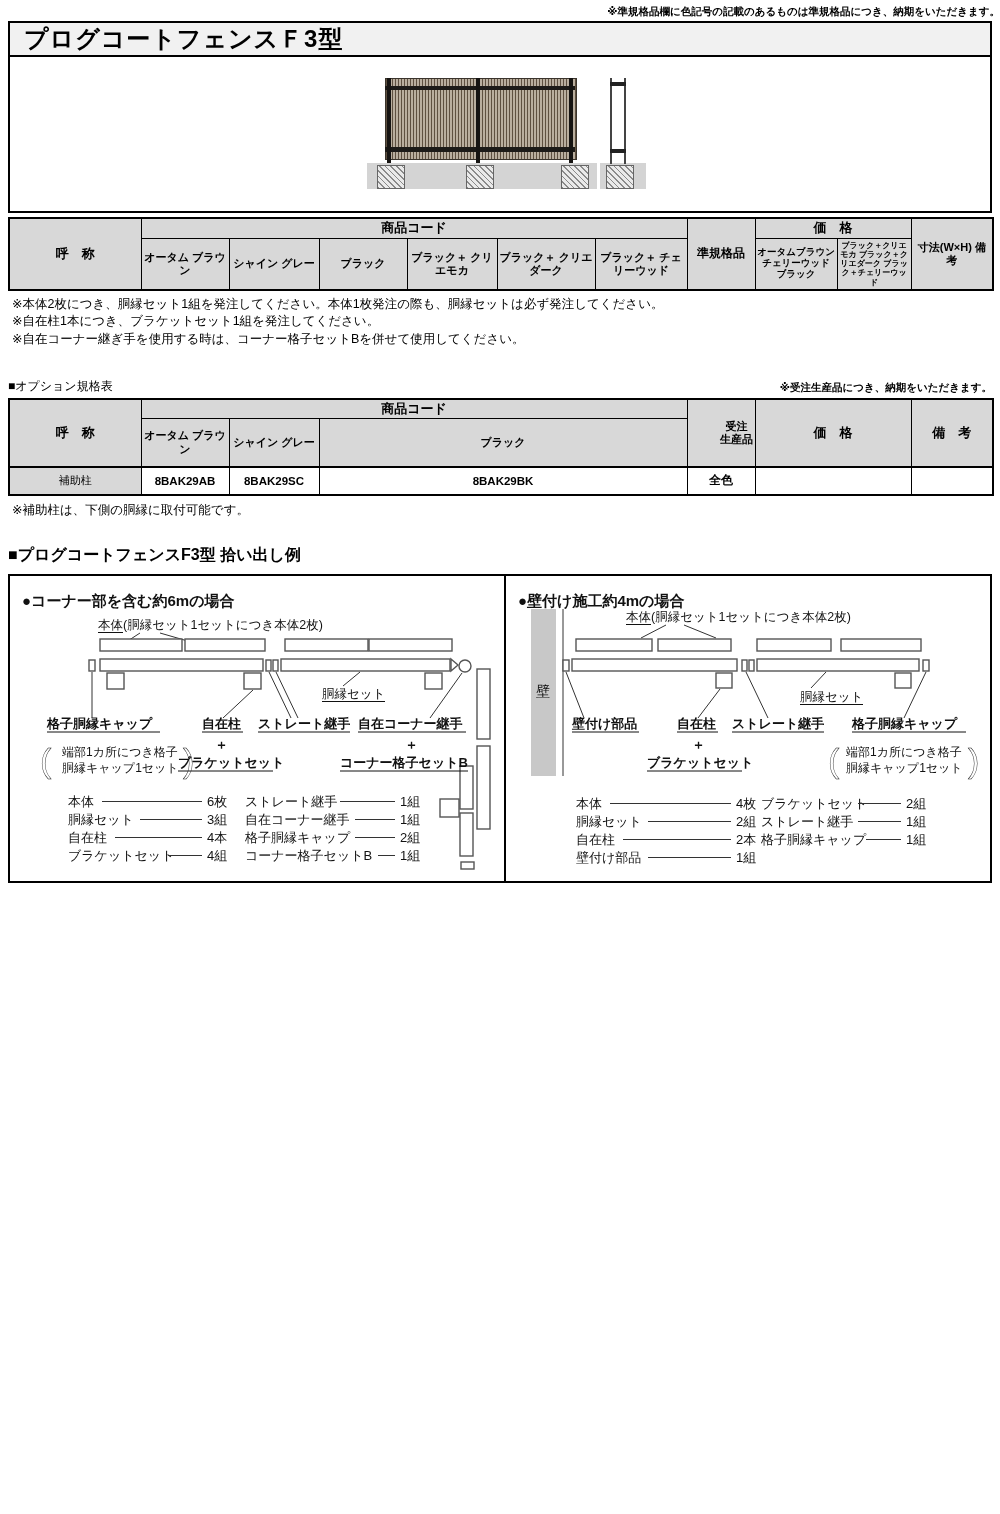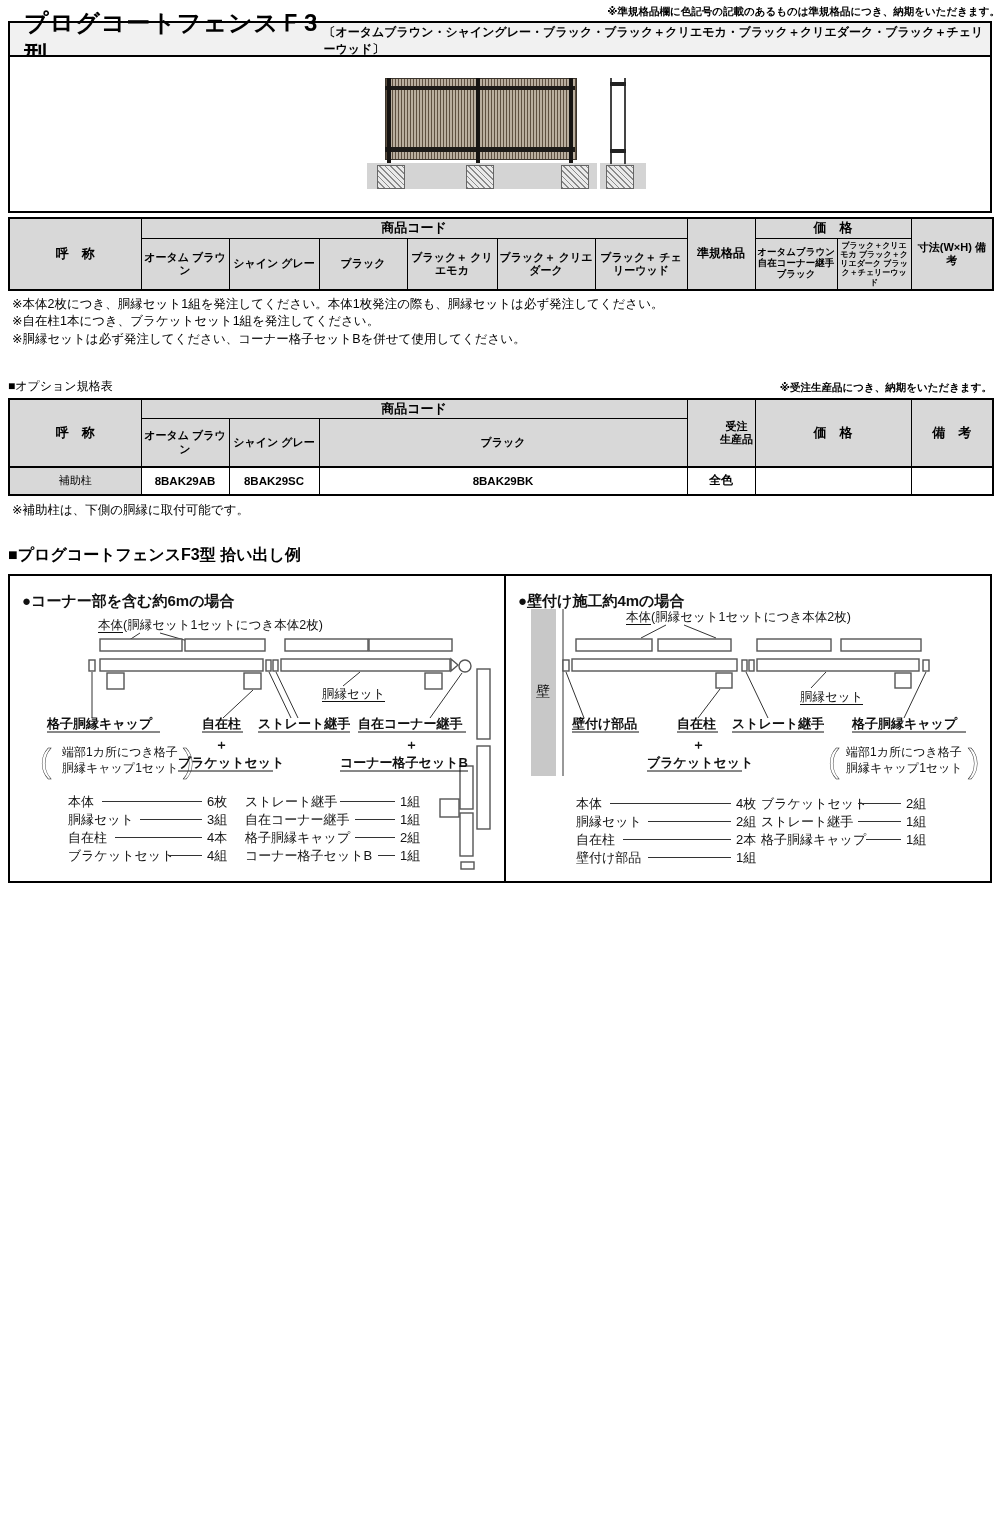--- a/index.html
+++ b/index.html
@@ -57,21 +57,20 @@
   .ln{stroke:#333;stroke-width:1;}
   .ul{stroke:#111;stroke-width:1;}
 </style>
 </head>
 <body>
 
 <div class="top-note">※準規格品欄に色記号の記載のあるものは準規格品につき、納期をいただきます。</div>
 
 <div class="title-box">
   <span class="title-main">プログコートフェンスＦ3型</span>
-  <span class="title-colors">〔オータムブラウン・シャイングレー・ブラック・ブラック＋クリエモカ・ブラック＋クリエダーク・ブラック＋チェリーウッド〕</span>
 </div>
 
 <div class="illus-box">
   <div class="fence-panel"></div>
   <div class="rail" style="left:375px;top:29px;width:190px;height:4px;"></div>
   <div class="rail" style="left:375px;top:90px;width:190px;height:5px;"></div>
   <div class="post" style="left:377px;"></div>
   <div class="post" style="left:466px;"></div>
   <div class="post" style="left:559px;"></div>
   <div class="ground" style="left:357px;width:230px;"></div>
@@ -107,31 +106,31 @@
       <th colspan="2">価　格</th>
       <th rowspan="2" style="font-size:11px;">寸法(W×H) 備　考</th>
     </tr>
     <tr class="h-sub">
       <th>オータム ブラウン</th>
       <th>シャイン グレー</th>
       <th>ブラック</th>
       <th>ブラック＋ クリエモカ</th>
       <th>ブラック＋ クリエダーク</th>
       <th>ブラック＋ チェリーウッド</th>
-      <th class="tiny1">オータムブラウン 自在コーナー継手 ブラック</th>
+      <th class="tiny1">オータムブラウン チェリーウッド ブラック</th>
       <th class="tiny2">ブラック＋クリエモカ ブラック＋クリエダーク ブラック＋チェリーウッド</th>
     </tr>
   </thead>
   <tbody></tbody>
 </table>
 
 <div class="footnotes">
   <div>※本体2枚につき、胴縁セット1組を発注してください。本体1枚発注の際も、胴縁セットは必ず発注してください。</div>
   <div>※自在柱1本につき、ブラケットセット1組を発注してください。</div>
-  <div>※胴縁セットは必ず発注してください、コーナー格子セットBを併せて使用してください。</div>
+  <div>※自在コーナー継ぎ手を使用する時は、コーナー格子セットBを併せて使用してください。</div>
 </div>
 
 <div class="opt-head">
   <span class="sec-title">■オプション規格表</span>
   <span class="opt-note">※受注生産品につき、納期をいただきます。</span>
 </div>
 
 <table class="opt">
   <colgroup>
     <col style="width:132px">

